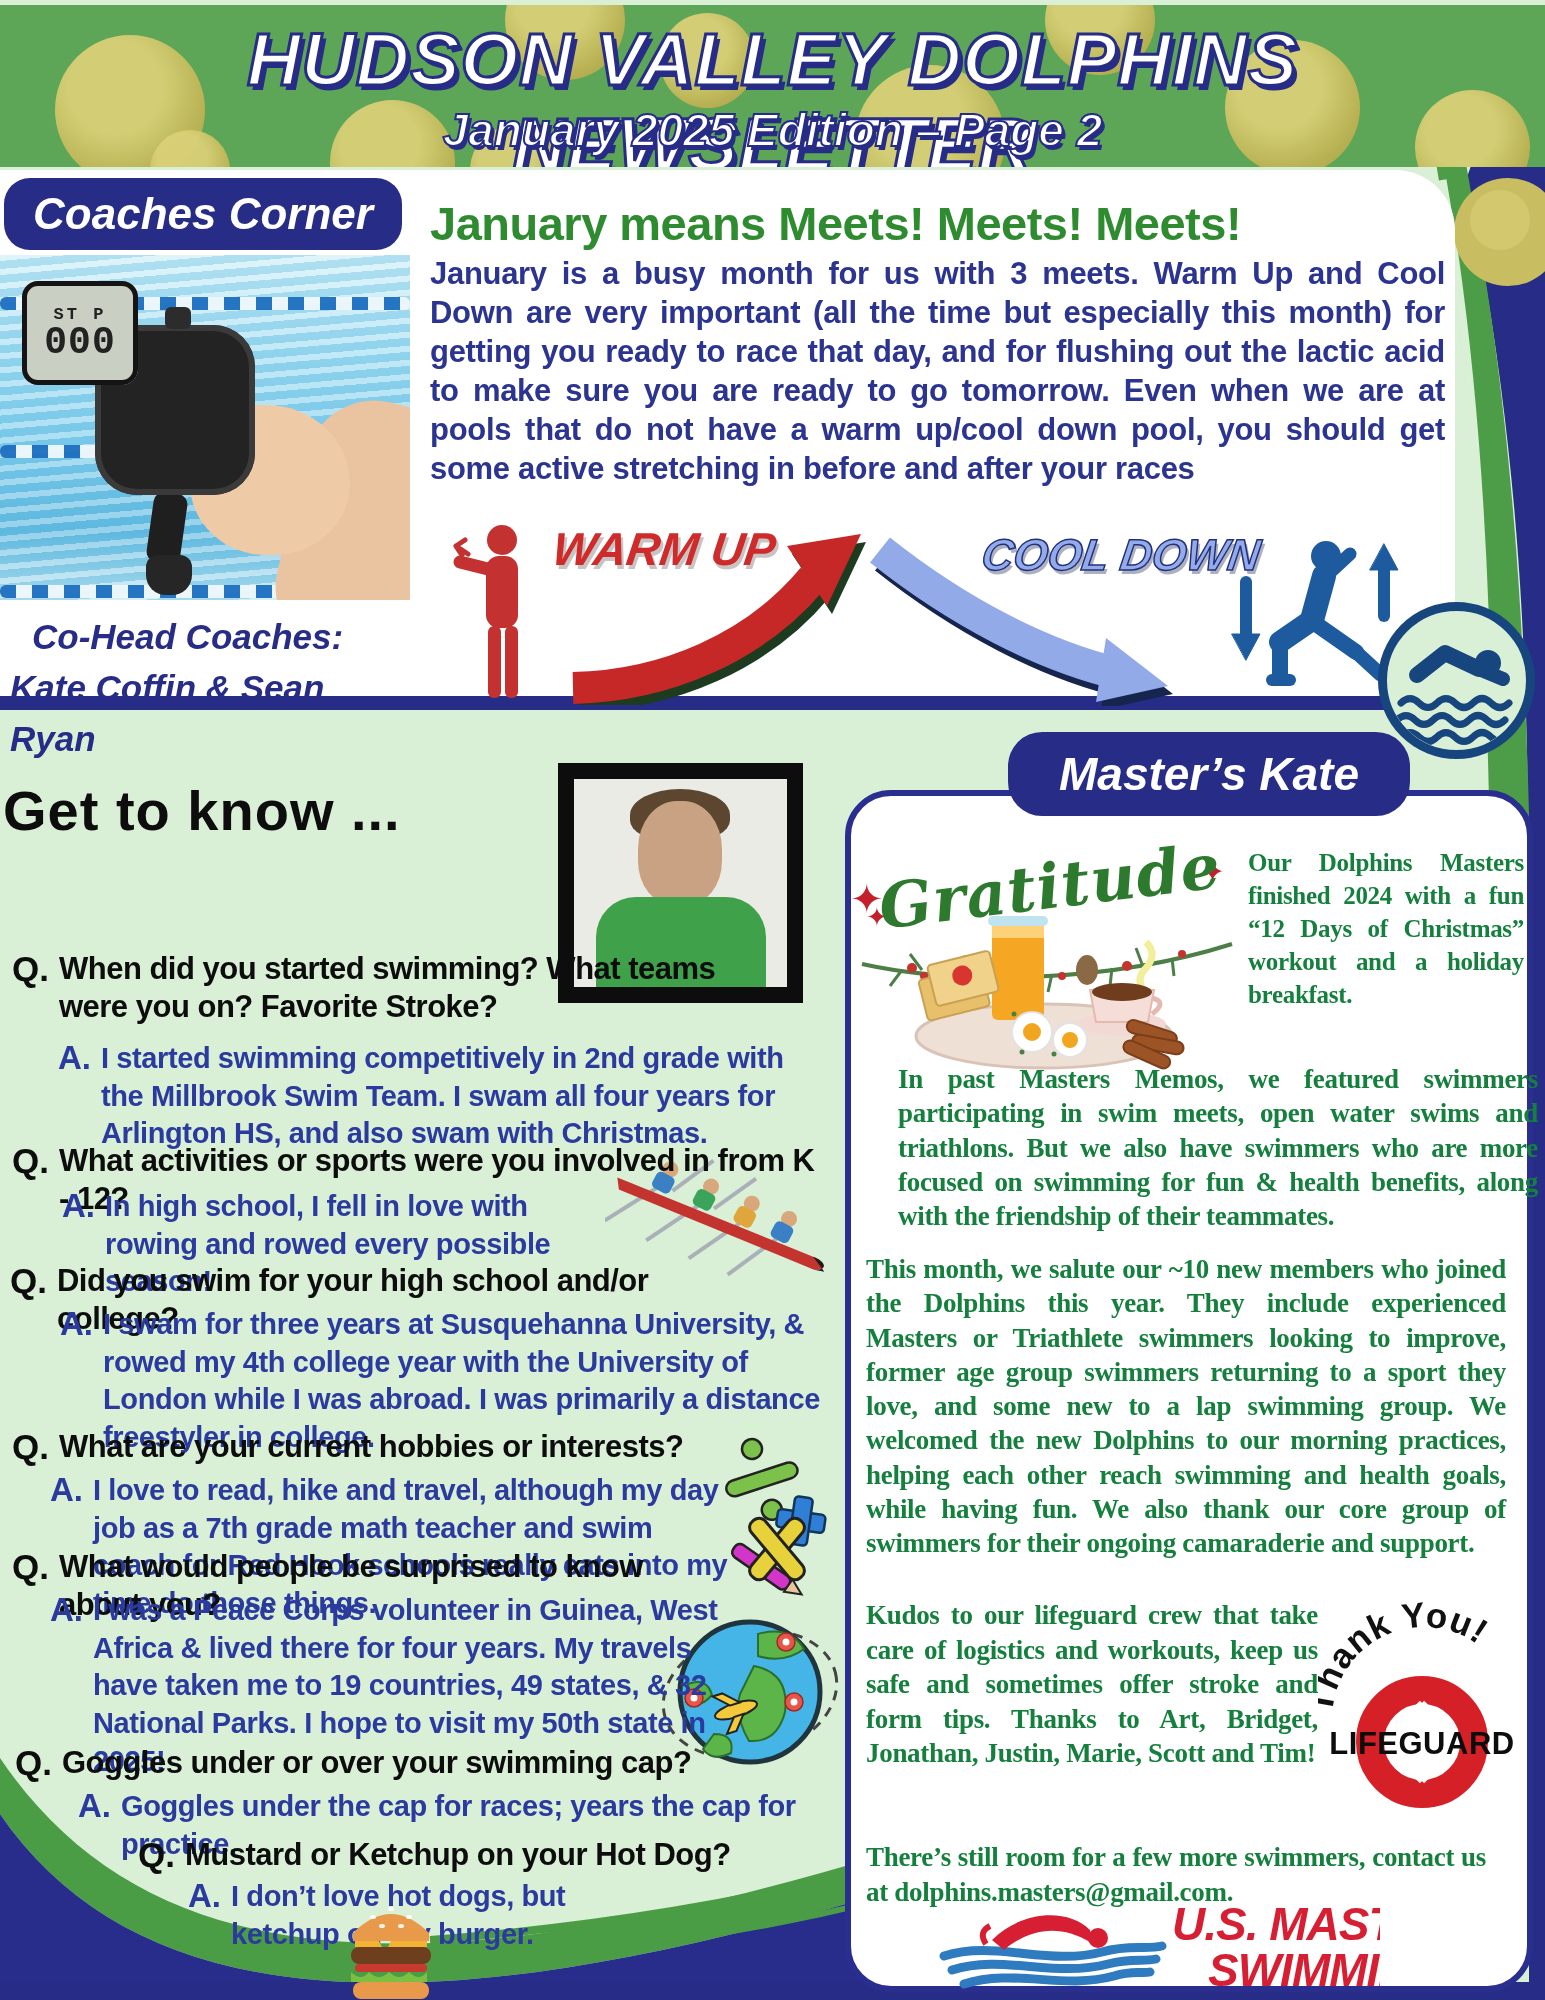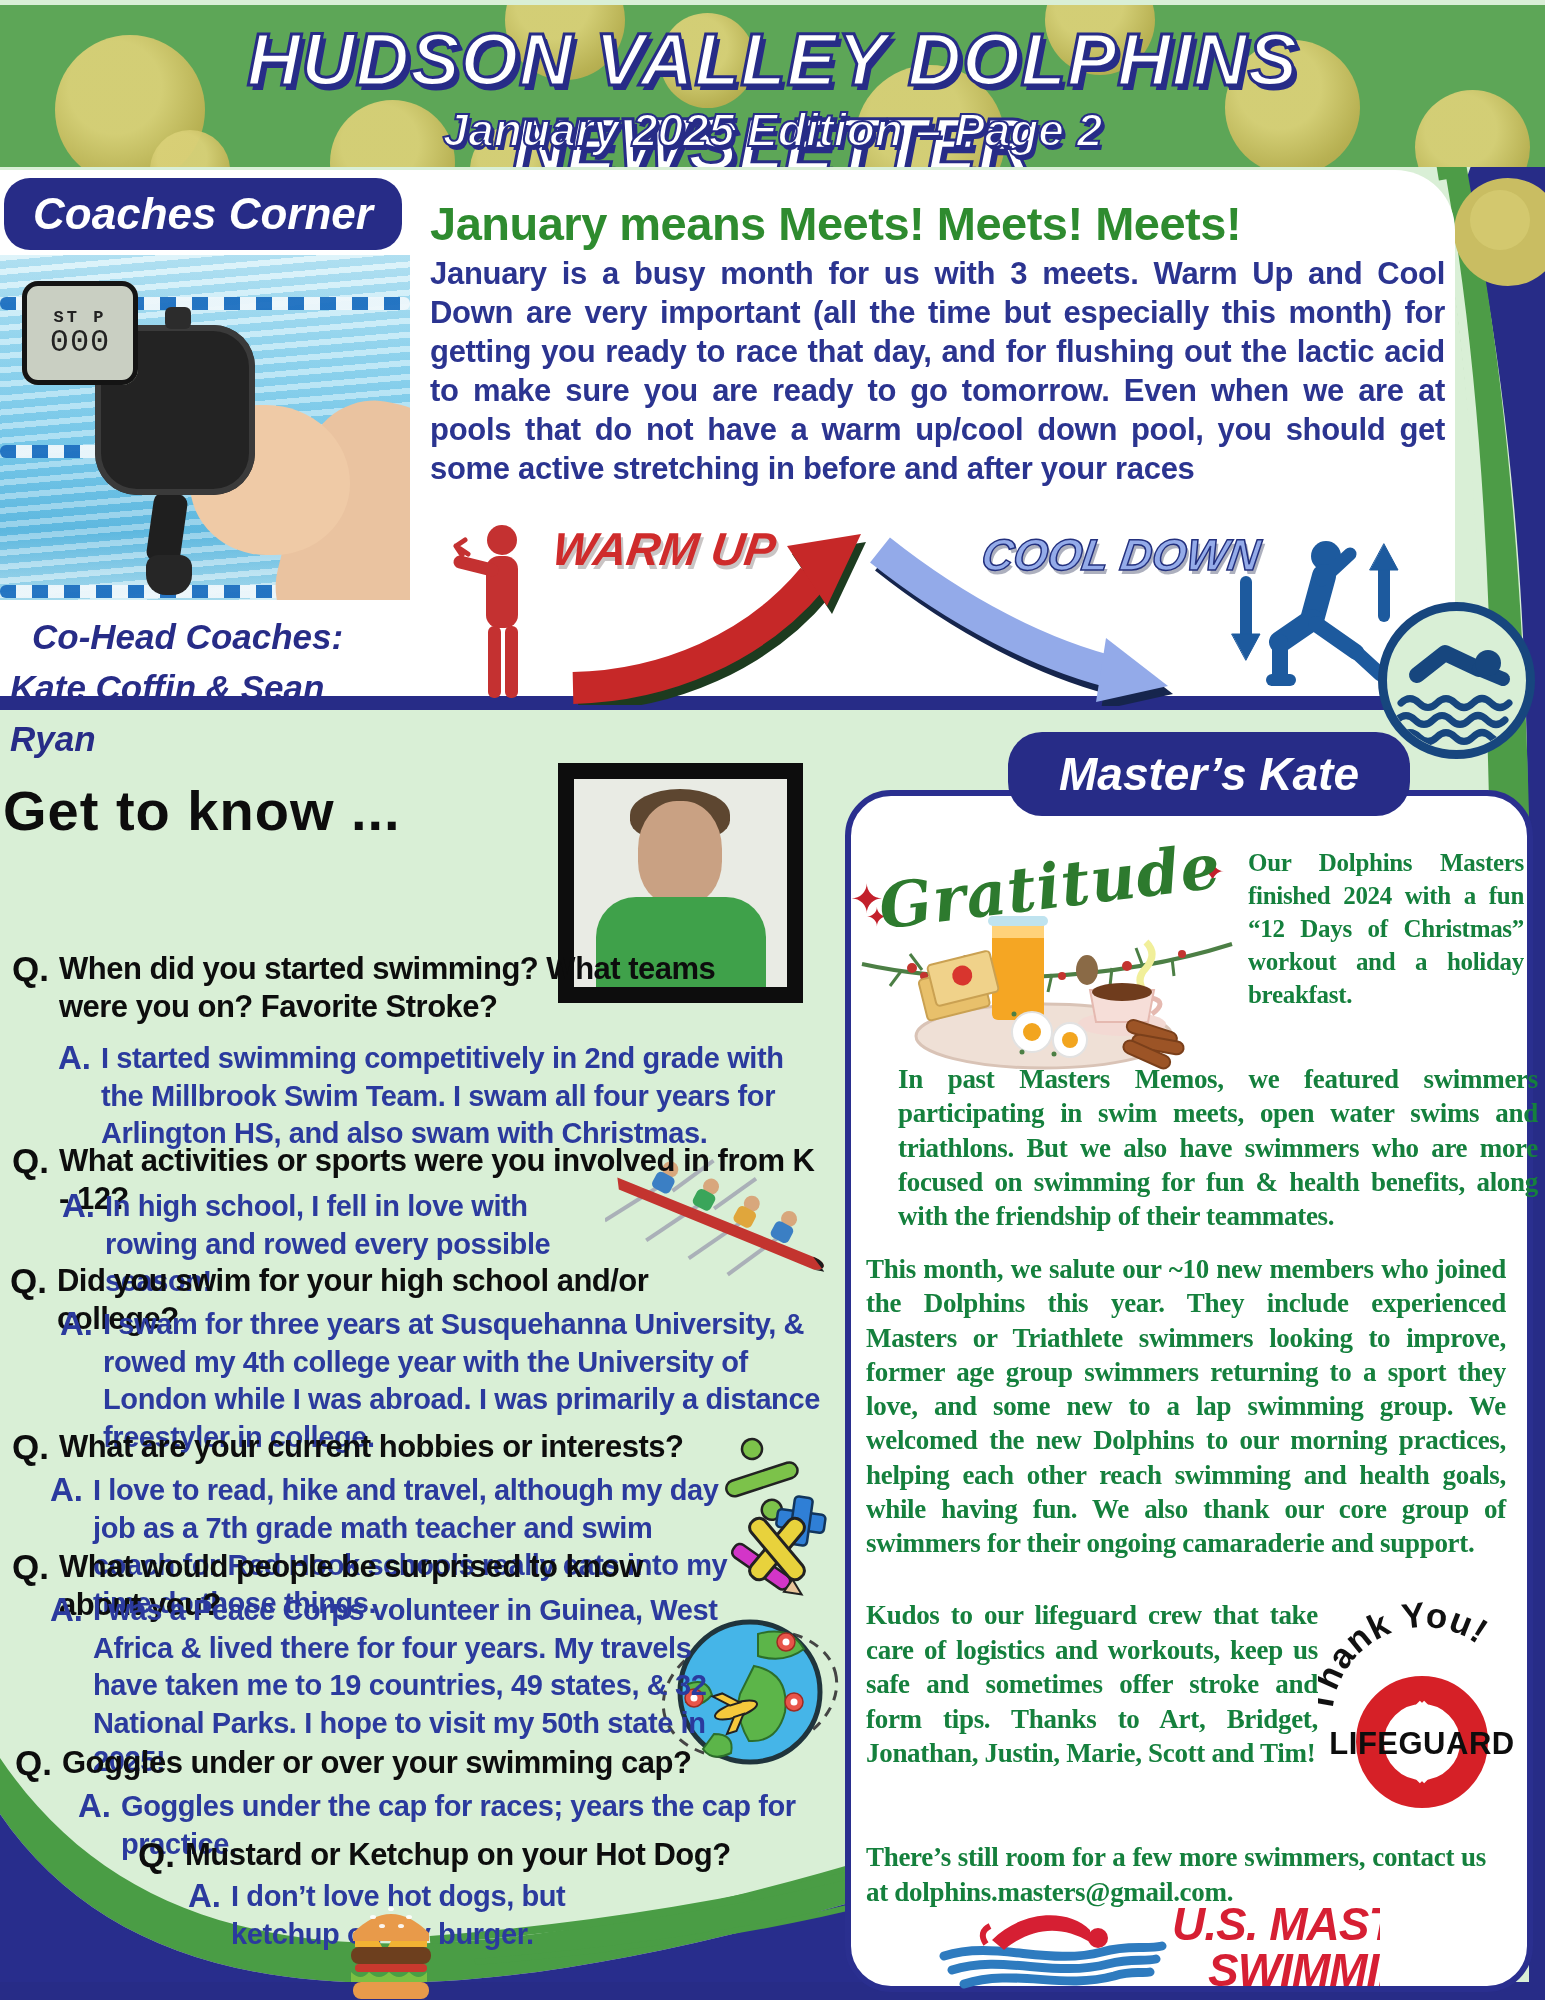--- a/index.html
+++ b/index.html
@@ -38,21 +38,21 @@
   .arm{position:absolute;right:-30px;bottom:-60px;width:150px;height:260px;background:#eac3a0;border-radius:70px;transform:rotate(14deg);}
   .palm{position:absolute;left:190px;top:150px;width:160px;height:150px;background:#efcaa6;border-radius:45% 55% 50% 50%;}
   .finger{position:absolute;background:#efcaa6;border-radius:14px;}
   .watch{position:absolute;left:95px;top:70px;width:160px;height:170px;background:#232323;border-radius:42px;
     box-shadow:0 0 0 6px #3a3a3a inset;z-index:2;}
   .watch-top{position:absolute;left:165px;top:52px;width:26px;height:22px;background:#2c2c2c;border-radius:6px;z-index:2;}
   .watch-face{position:absolute;left:22px;top:26px;width:116px;height:104px;background:#c9cfc2;border-radius:16px;
     box-shadow:0 0 0 5px #141414 inset;display:flex;flex-direction:column;align-items:center;justify-content:center;z-index:3;
     font-family:"Liberation Mono",monospace;color:#222;}
   .watch-l1{font-size:17px;letter-spacing:3px;font-weight:700;}
-  .watch-l2{font-size:32px;font-weight:400;letter-spacing:1px;line-height:1;}
+  .watch-l2{font-size:38px;font-weight:700;letter-spacing:1px;line-height:1;}
   .strap{position:absolute;left:150px;top:238px;width:34px;height:70px;background:#1f1f1f;border-radius:10px;transform:rotate(8deg);z-index:1;}
   .strap-end{position:absolute;left:146px;top:300px;width:46px;height:40px;background:#262626;border-radius:12px 12px 20px 20px;z-index:1;}
 
   .coheads{position:absolute;left:10px;top:612px;width:400px;z-index:3;color:#272c87;
     font-style:italic;font-weight:700;font-size:35px;line-height:1.45;}
   .coheads .l1{padding-left:22px;}
 
   .meets-head{position:absolute;left:430px;top:196px;width:1015px;color:#2e8b2f;
     font-size:47px;font-weight:900;letter-spacing:-.5px;z-index:3;}
   .meets-body{position:absolute;left:430px;top:254px;width:1015px;color:#2b3490;

